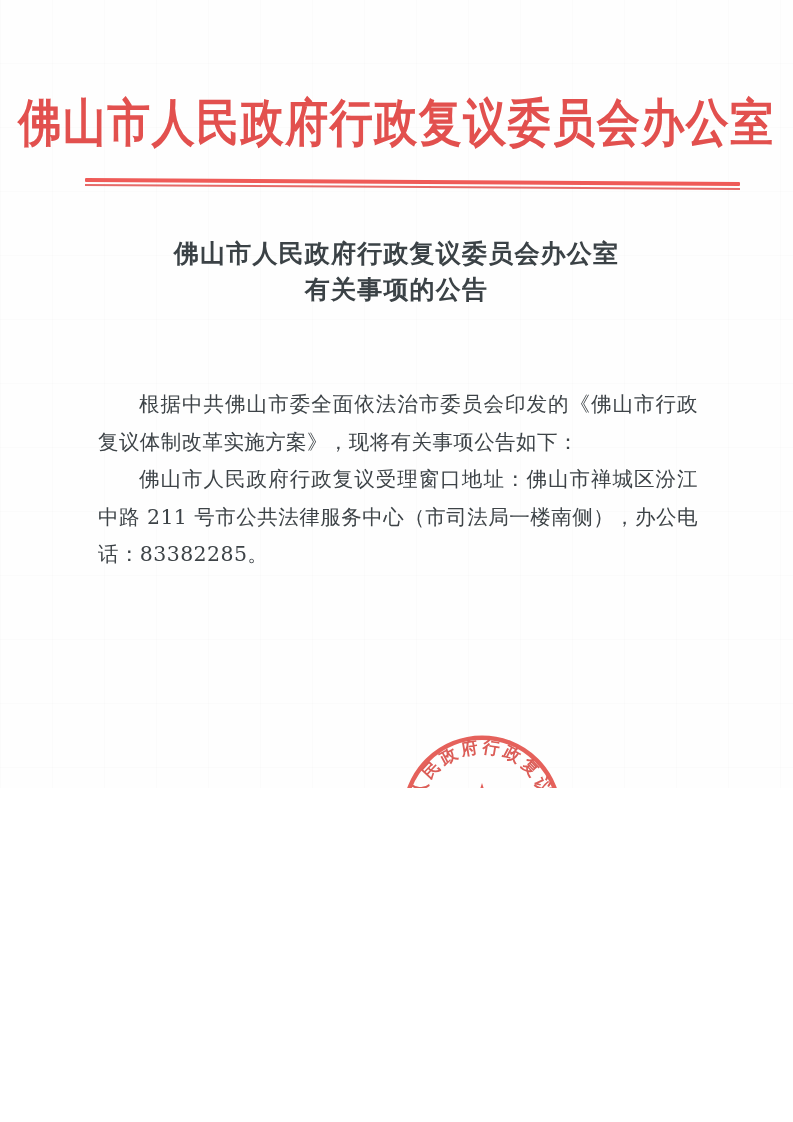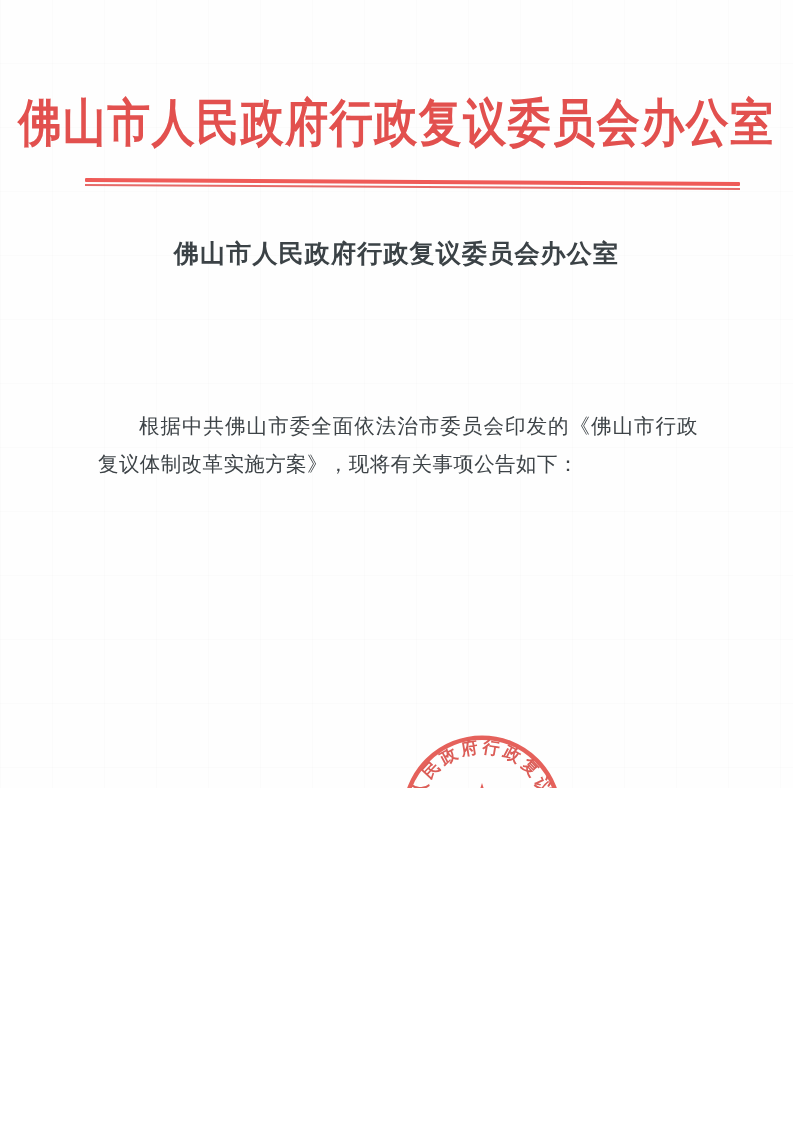--- a/index.html
+++ b/index.html
@@ -82,21 +82,21 @@
     line-height: 36px;
     letter-spacing: 1.2px;
   }
   .doc-title div { white-space: nowrap; }
 
   
   .body-text {
     position: absolute;
     left: 98px;
     width: 600px;
-    top: 408px;
+    top: 386px;
     color: #3d4347;
     font-size: 20.5px;
     line-height: 37.5px;
     letter-spacing: 0.4px;
     text-align: justify;
     text-justify: inter-character;
   }
   .body-text p {
     margin: 0;
     text-indent: 2em;
@@ -160,24 +160,26 @@
   <div class="masthead">
     <span class="masthead-title">佛山市人民政府行政复议委员会办公室</span>
   </div>
   <div class="masthead-rule">
     <div class="thick"></div>
     <div class="thin"></div>
   </div>
 
   <div class="doc-title">
     <div>佛山市人民政府行政复议委员会办公室</div>
+    <div>有关事项的公告</div>
   </div>
 
   <div class="body-text">
     <p>根据中共佛山市委全面依法治市委员会印发的《佛山市行政复议体制改革实施方案》，现将有关事项公告如下：</p>
+    <p>佛山市人民政府行政复议受理窗口地址：佛山市禅城区汾江中路 211 号市公共法律服务中心（市司法局一楼南侧），办公电话：83382285。</p>
   </div>
 
   <div class="signoff">
     <div class="org">佛山市人民政府行政复议委员会办公室</div>
     <div class="date">2021 年 2 月 8 日</div>
   </div>
 
   <div class="seal">
     <svg viewBox="0 0 200 200" xmlns="http://www.w3.org/2000/svg">
       <defs>

